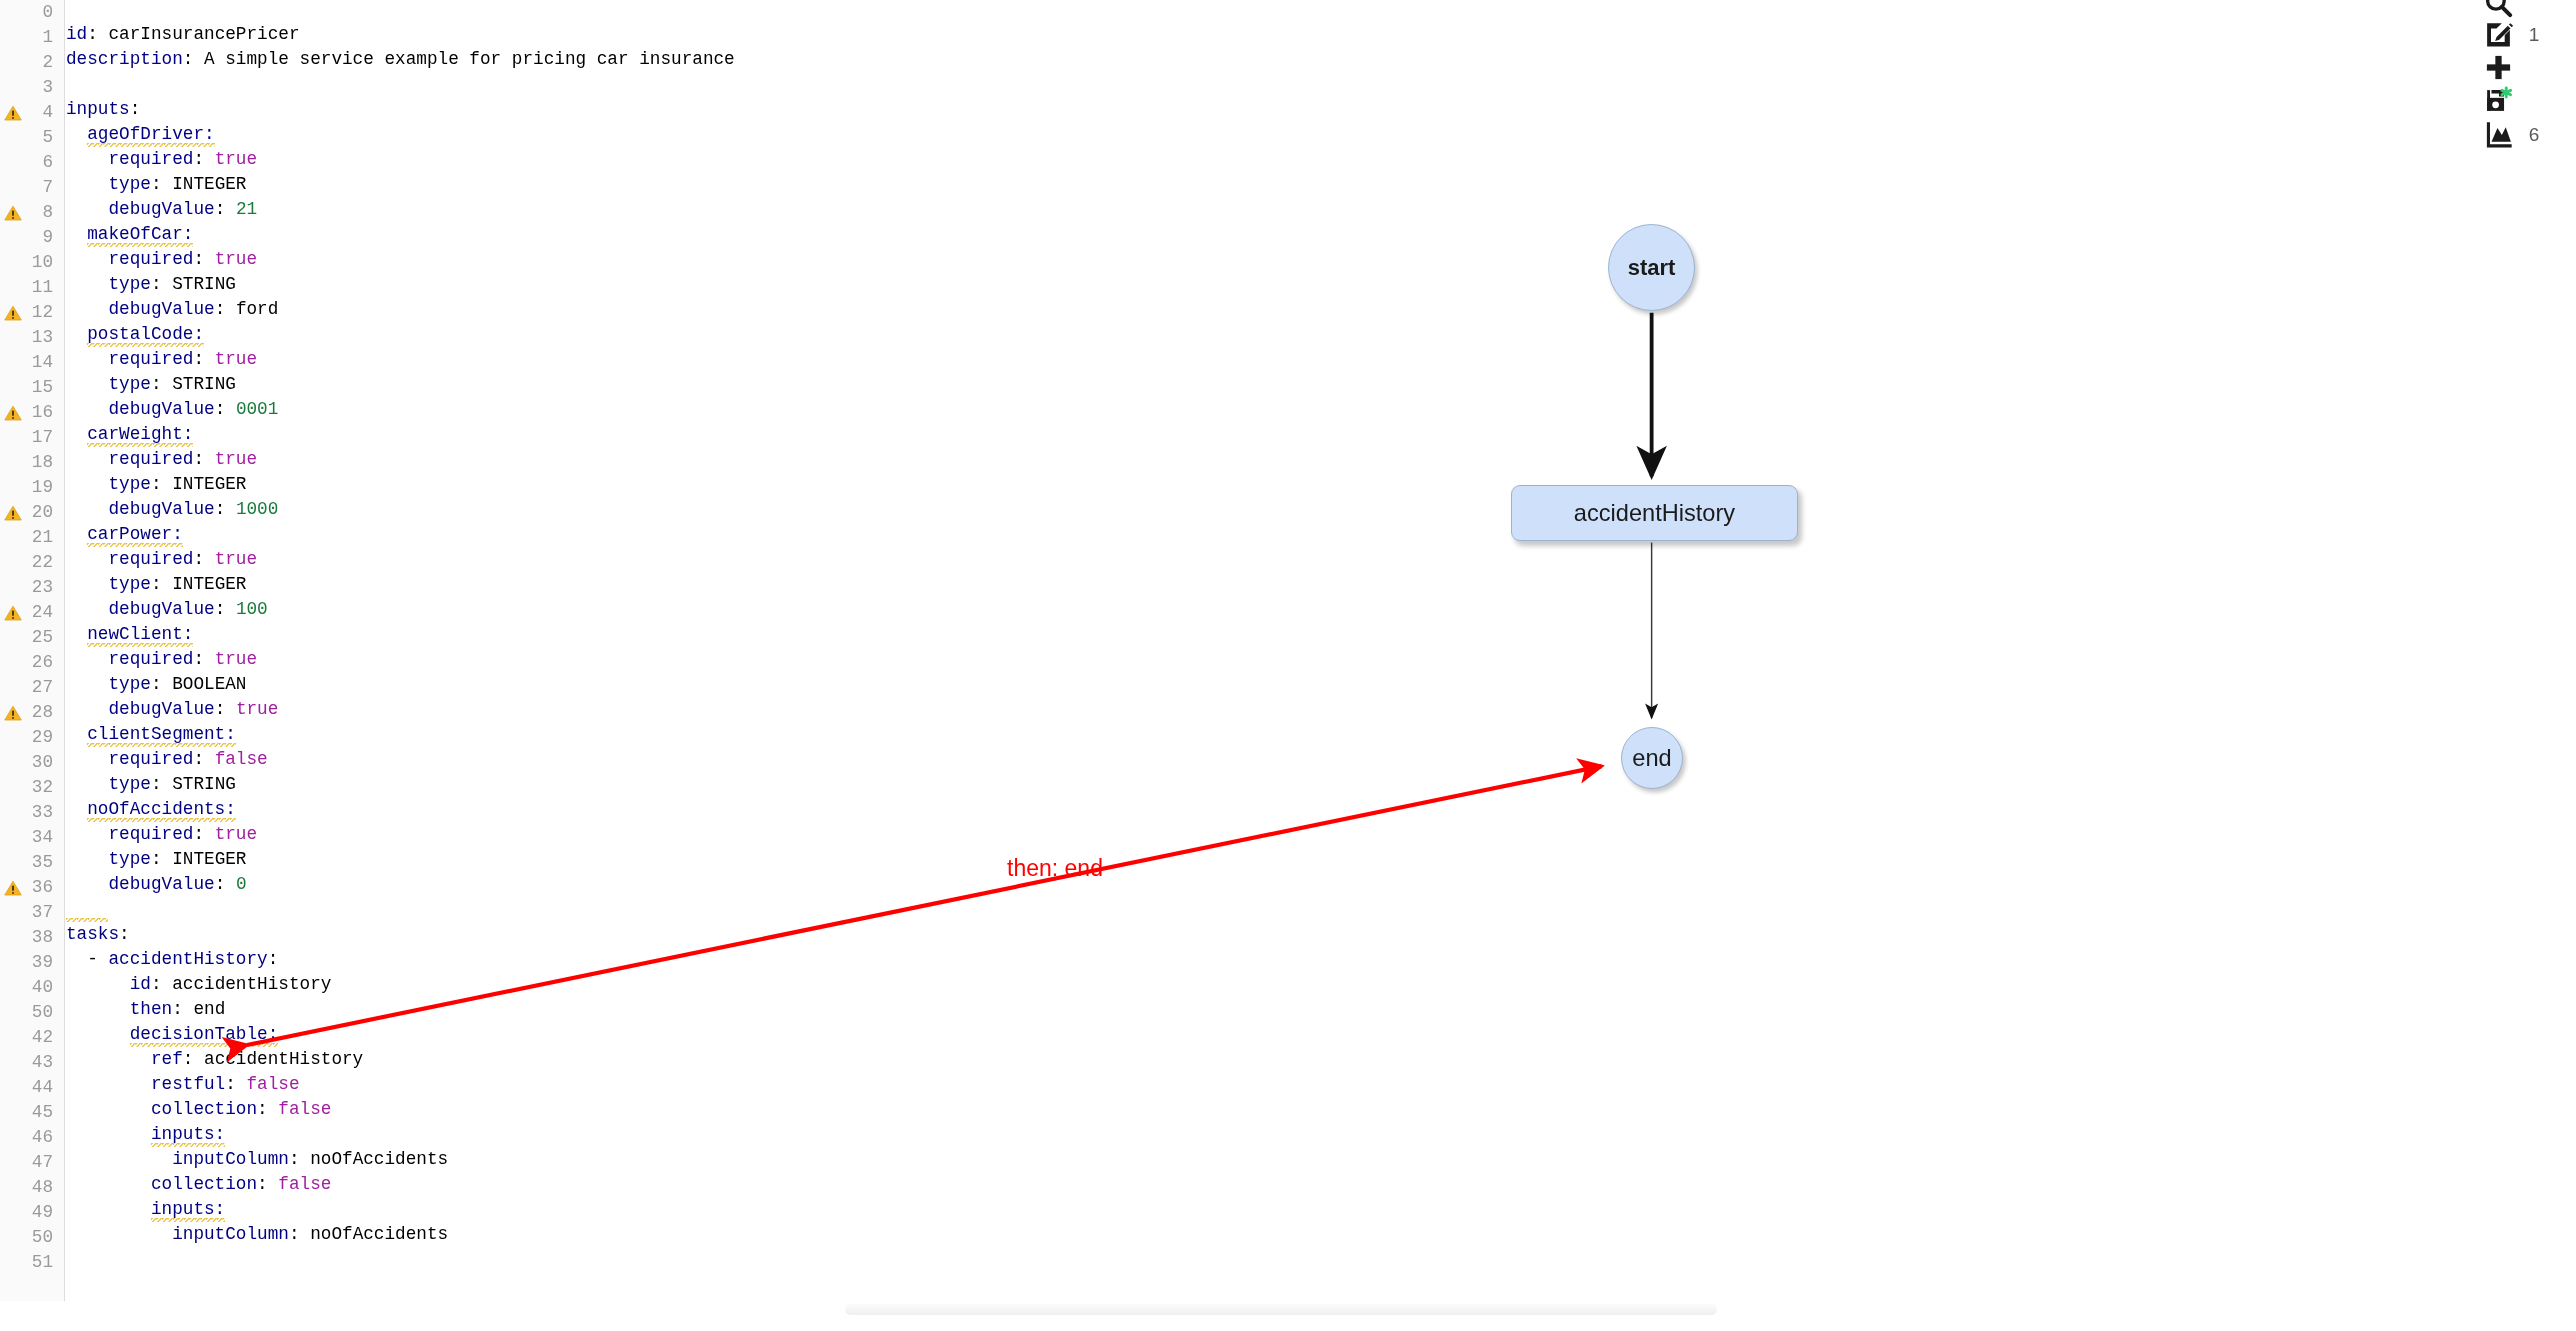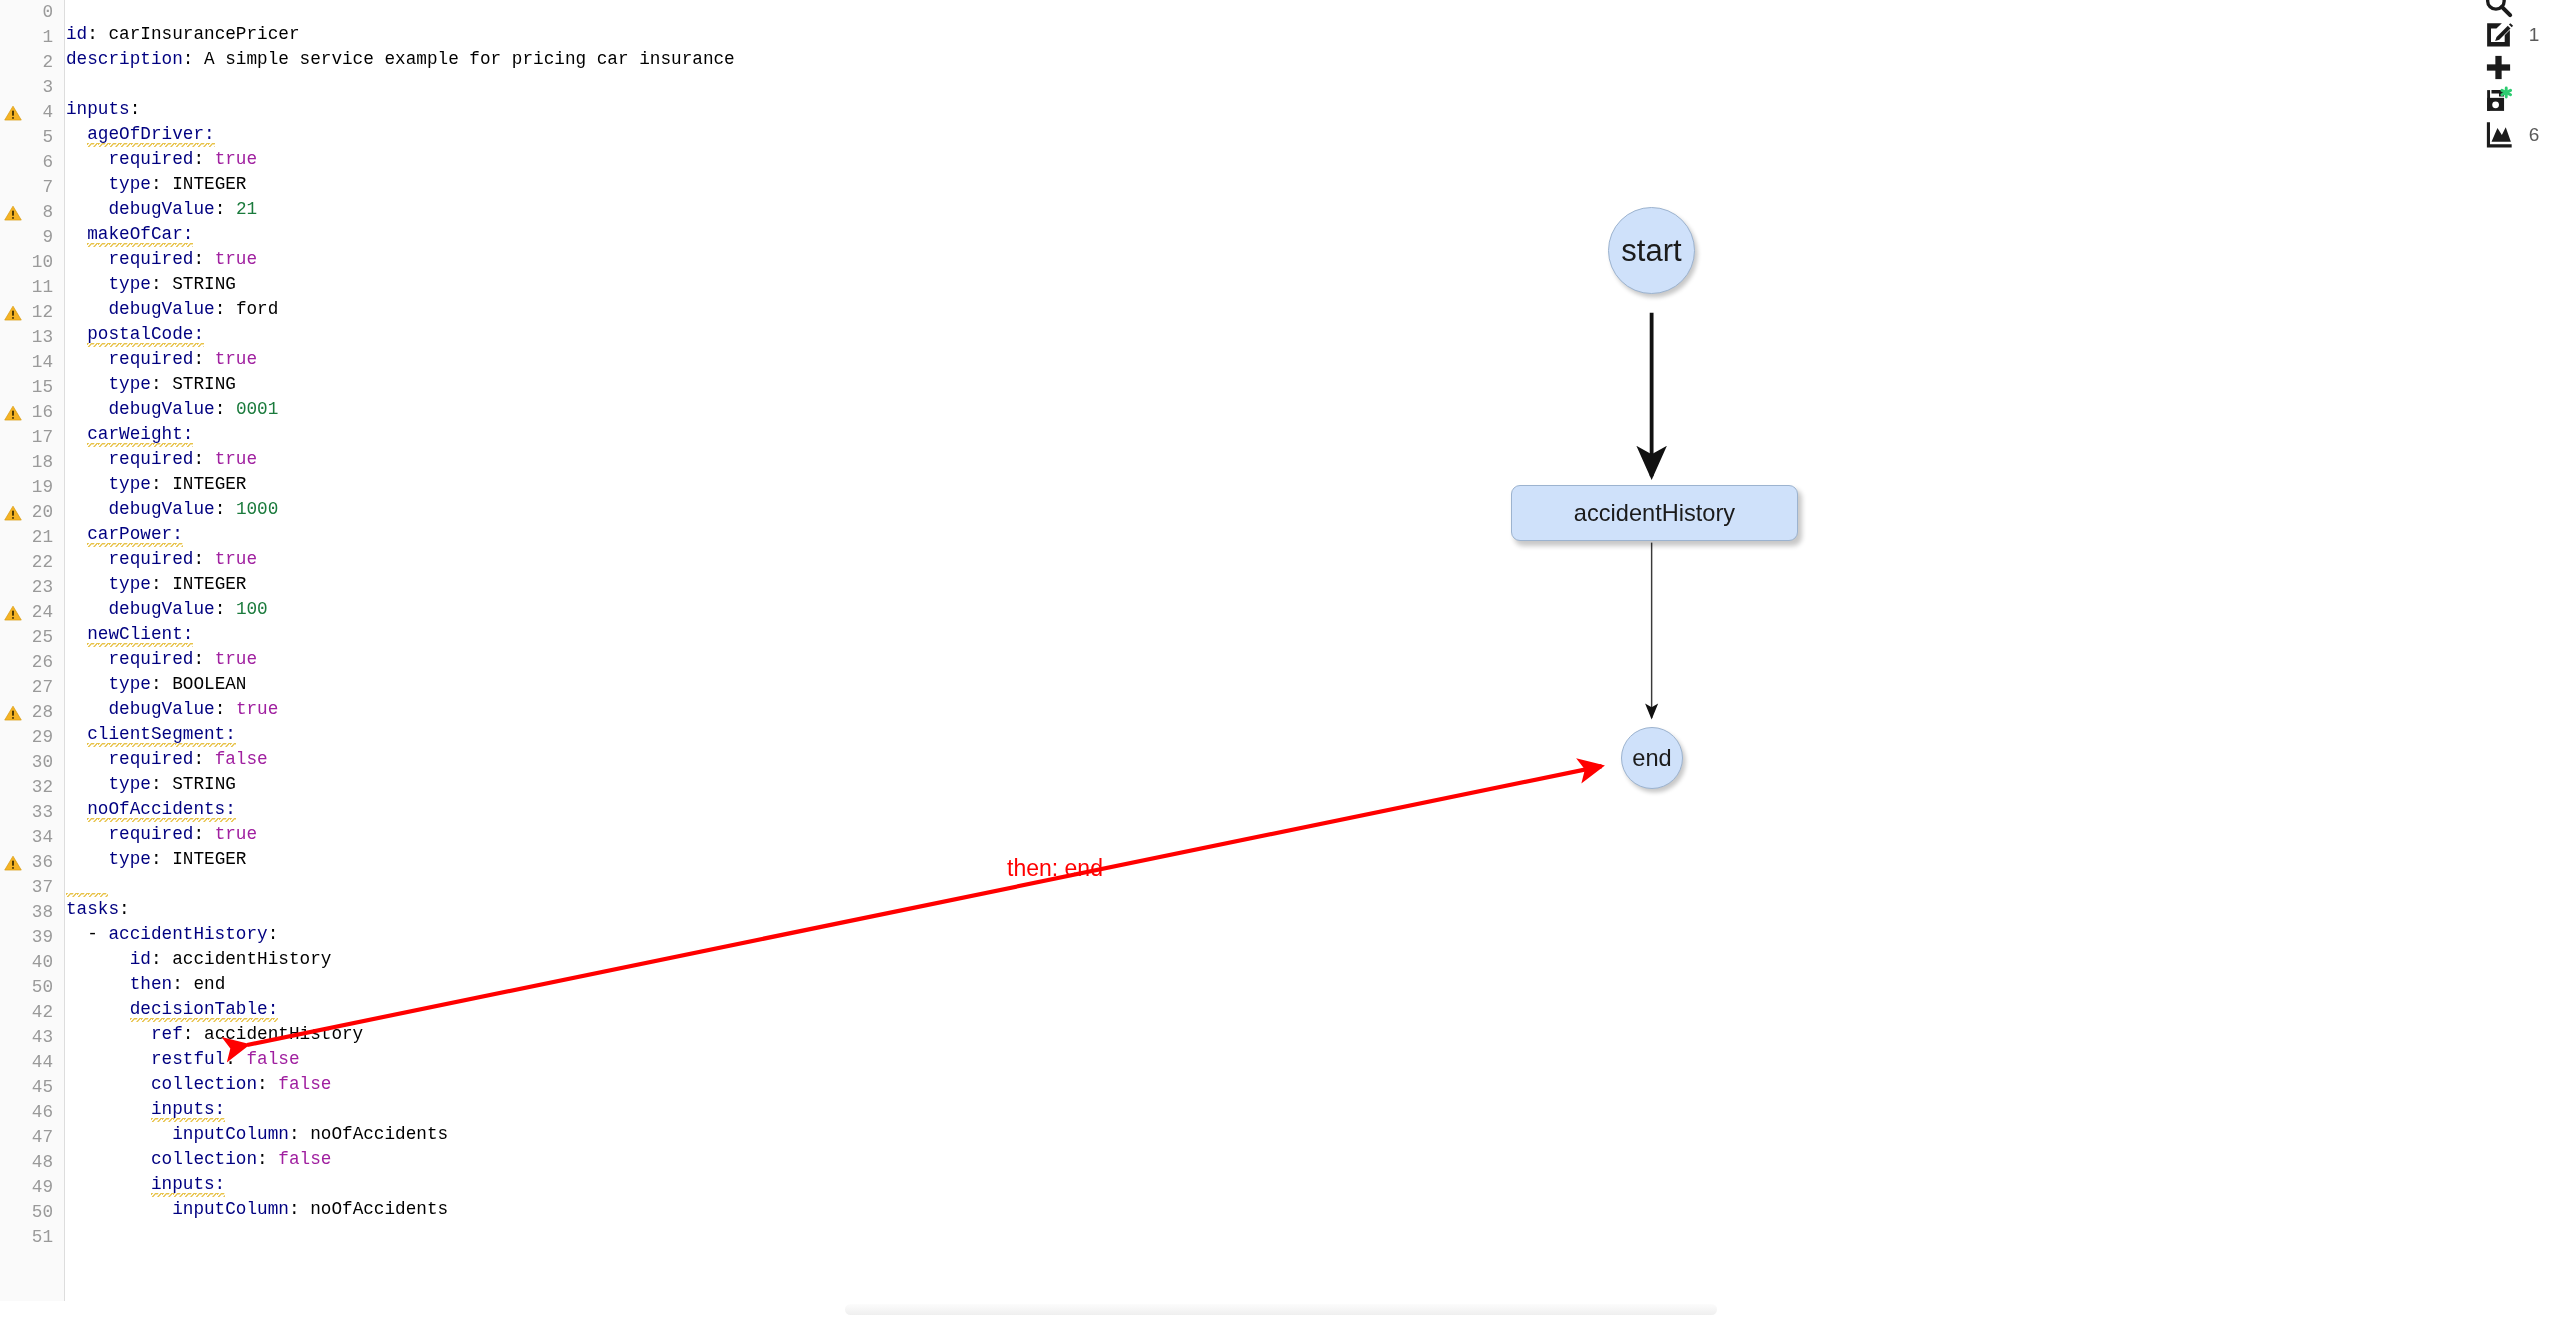--- a/index.html
+++ b/index.html
@@ -124,24 +124,24 @@
     border: 1.5px solid #9cb3cf;
     box-shadow: 3.6px 4.5px 5.5px rgba(0,0,0,0.22);
     display: flex;
     align-items: center;
     justify-content: center;
     font-family: "Liberation Sans", sans-serif;
     color: #1b1b1b;
   }
 
   #node-start {
-    left: 1608px; top: 207px;
+    left: 1608px; top: 224px;
     width: 87px; height: 87px;
-    font-size: 31px;
-    font-weight: normal;
+    font-size: 22px;
+    font-weight: bold;
   }
   #node-accident {
     left: 1511px; top: 485px;
     width: 287px; height: 56px;
     font-size: 23.6px;
   }
   #node-end {
     left: 1621px; top: 727px;
     width: 62px; height: 62px;
     font-size: 23.6px;
@@ -275,20 +275,21 @@
         <div class="line"><div class="warn-cell"><svg width="18" height="16.4" viewBox="0 0 20 18">
               <path d="M10 1.2 L19.2 16.6 H0.8 Z" fill="#f5b324" stroke="#d89b10" stroke-width="0.8" stroke-linejoin="round"></path>
               <rect x="9.0" y="6.0" width="2.0" height="6.0" rx="0.9" fill="#3a2c00"></rect>
               <circle cx="10" cy="14.2" r="1.1" fill="#3a2c00"></circle>
             </svg></div><span class="lnum">28</span><span class="ltext">  <span class="k squiggle">clientSegment:</span></span></div>
         <div class="line"><span class="lnum">29</span><span class="ltext">    <span class="k">required</span><span class="p">:</span> <span class="b">false</span></span></div>
         <div class="line"><span class="lnum">30</span><span class="ltext">    <span class="k">type</span><span class="p">:</span> <span class="s">STRING</span></span></div>
         <div class="line"><span class="lnum">32</span><span class="ltext">  <span class="k squiggle">noOfAccidents:</span></span></div>
         <div class="line"><span class="lnum">33</span><span class="ltext">    <span class="k">required</span><span class="p">:</span> <span class="b">true</span></span></div>
         <div class="line"><span class="lnum">34</span><span class="ltext">    <span class="k">type</span><span class="p">:</span> <span class="s">INTEGER</span></span></div>
+        <div class="line"><span class="lnum">35</span><span class="ltext">    <span class="k">debugValue</span><span class="p">:</span> <span class="n">0</span></span></div>
         <div class="line"><div class="warn-cell"><svg width="18" height="16.4" viewBox="0 0 20 18">
               <path d="M10 1.2 L19.2 16.6 H0.8 Z" fill="#f5b324" stroke="#d89b10" stroke-width="0.8" stroke-linejoin="round"></path>
               <rect x="9.0" y="6.0" width="2.0" height="6.0" rx="0.9" fill="#3a2c00"></rect>
               <circle cx="10" cy="14.2" r="1.1" fill="#3a2c00"></circle>
             </svg></div><span class="lnum">36</span><span class="ltext"><span class="squiggle">&nbsp;&nbsp;&nbsp;&nbsp;</span></span></div>
         <div class="line"><span class="lnum">37</span><span class="ltext"><span class="k">tasks</span><span class="p">:</span></span></div>
         <div class="line"><span class="lnum">38</span><span class="ltext">  - <span class="k">accidentHistory</span><span class="p">:</span></span></div>
         <div class="line"><span class="lnum">39</span><span class="ltext">      <span class="k">id</span><span class="p">:</span> <span class="s">accidentHistory</span></span></div>
         <div class="line"><span class="lnum">40</span><span class="ltext">      <span class="k">then</span><span class="p">:</span> <span class="s">end</span></span></div>
         <div class="line"><span class="lnum">50</span><span class="ltext">      <span class="k squiggle">decisionTable:</span></span></div>

